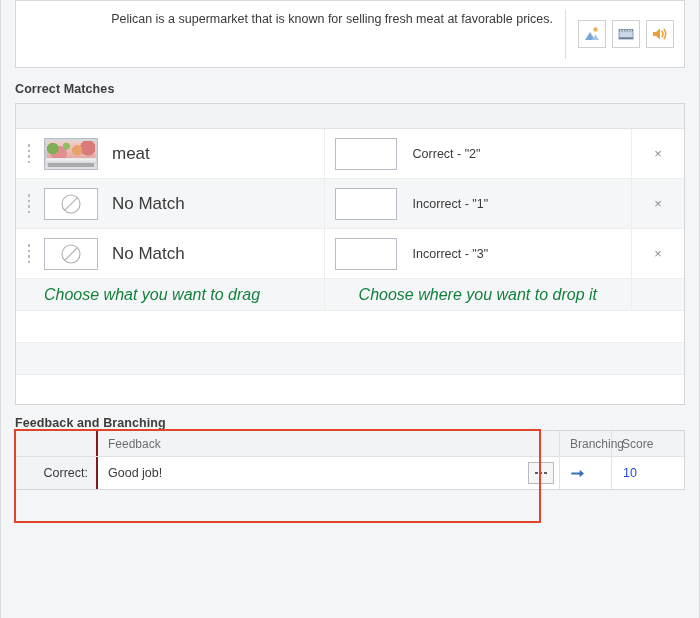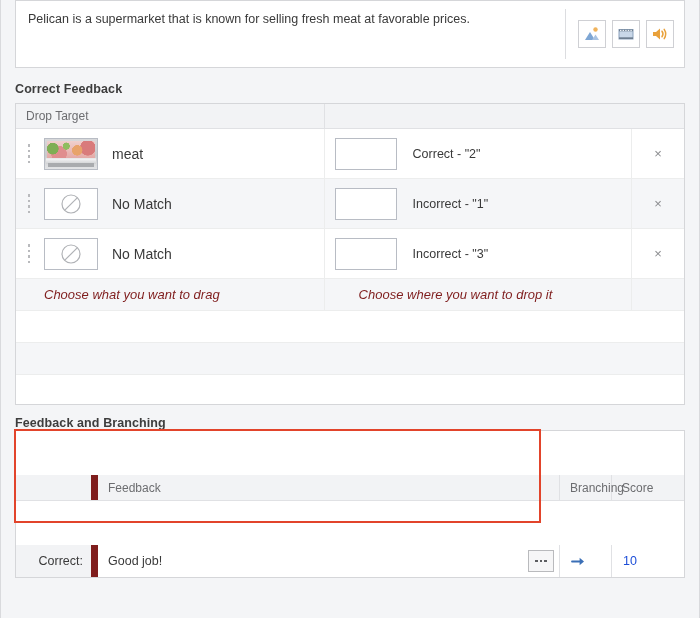--- a/index.html
+++ b/index.html
@@ -37,20 +37,21 @@
   #sec-feedback { padding-top: 11px; }
 
   
   .question-box {
     position: relative;
     height: 68px;
     background: #ffffff;
     border: 1px solid #d5d6d9;
     display: flex;
     align-items: stretch;
+    text-align: right;
   }
   .question-text-wrap {
     flex: 1;
     padding: 10px 12px;
   }
   .question-text {
     font-size: 12.5px;
     color: #3a3a3a;
     line-height: 1.4;
   }
@@ -168,21 +169,21 @@
     border-top: 1px solid #e7e8e9;
   }
   .thumb-meat .tray-base {
     position: absolute; left: 3px; right: 3px; bottom: 2px; height: 4px;
     background: #a9abae;
   }
 
   .thumb-nomatch { display: flex; align-items: center; justify-content: center; }
 
   .item-label {
-    font-size: 14px;
+    font-size: 17px;
     color: #3a3a3a;
     margin-left: 14px;
   }
 
   .drop-box {
     width: 62px;
     height: 32px;
     border: 1px solid #b8bcc4;
     background: #ffffff;
     flex: none;
@@ -210,52 +211,52 @@
     align-items: center;
   }
   .mt-hint-row .col-drag,
   .mt-hint-row .col-drop {
     height: 100%;
     display: flex;
     align-items: center;
     border-right: 1px solid #eceded;
   }
   .hint-text {
-    font-size: 13px;
+    font-size: 16px;
     font-style: italic;
-    color: #7f1d1d;
+    color: #15803d;
   }
   .hint-drag { margin-left: 28px; }
   .hint-drop { margin-left: 34px; }
 
   .mt-empty { height: 32px; border-bottom: 1px solid #eceded; }
   .mt-empty.odd  { background: #ffffff; }
   .mt-empty.even { background: #f5f6f8; }
 
   
   .feedback-wrap { position: relative; }
   .fb-table {
     border: 1px solid #d5d6d9;
     background: #ffffff;
   }
-  .fb-row { display: flex; margin-top: 44px; }
+  .fb-row { display: flex; }
   .fb-head { height: 26px; background: #f2f3f5; border-bottom: 1px solid #e0e1e4; }
   .fb-head .fb-cell {
     font-size: 12px;
     color: #6c6d70;
     display: flex;
     align-items: center;
     padding-left: 10px;
     height: 100%;
   }
   .fb-body { height: 32px; border-bottom: 1px solid #eceded; }
   .fb-body:last-child { border-bottom: none; }
   .fb-body.alt { background: #f5f6f8; }
 
-  .fbc-label     { width: 82px;  border-right: 7px solid #7f1d1d; background: #f2f3f5; }
+  .fbc-label     { width: 82px;  border-right: 2px solid #7f1d1d; background: #f2f3f5; }
   .fbc-feedback  { flex: 1;      border-right: 1px solid #e0e1e4; }
   .fbc-branching { width: 52px;  border-right: 1px solid #e0e1e4; }
   .fbc-score     { width: 72px; }
 
   .fb-body .fbc-label {
     display: flex; align-items: center; justify-content: flex-end;
     padding-right: 8px; height: 100%;
     font-size: 12.5px; color: #3a3a3a;
   }
   .fb-body .fbc-feedback {
@@ -344,26 +345,25 @@
         <svg width="18" height="18" viewBox="0 0 18 18">
           <path d="M2 7 H5 L9 3.5 V14.5 L5 11 H2 Z" fill="#e9a13b"></path>
           <path d="M11 6.2 Q13 9 11 11.8" stroke="#e9a13b" stroke-width="1.5" fill="none" stroke-linecap="round"></path>
           <path d="M13.2 4.4 Q16.2 9 13.2 13.6" stroke="#e9a13b" stroke-width="1.5" fill="none" stroke-linecap="round"></path>
         </svg>
       </div>
 
     </div>
   </div>
 
-  <div class="section-title" id="sec-correct-matches">Correct Feedback</div>
+  <div class="section-title" id="sec-correct-matches">Correct Matches</div>
 
   <div class="matches-table">
 
     <div class="mt-header">
-      <div class="cell col-drop">Drop Target</div>
       <div class="cell col-action"></div>
     </div>
 
     <div class="mt-row odd">
       <div class="cell col-drag">
         <div class="drag-handle">
           <i></i>
             <i></i>
             <i></i>
             <i></i>

